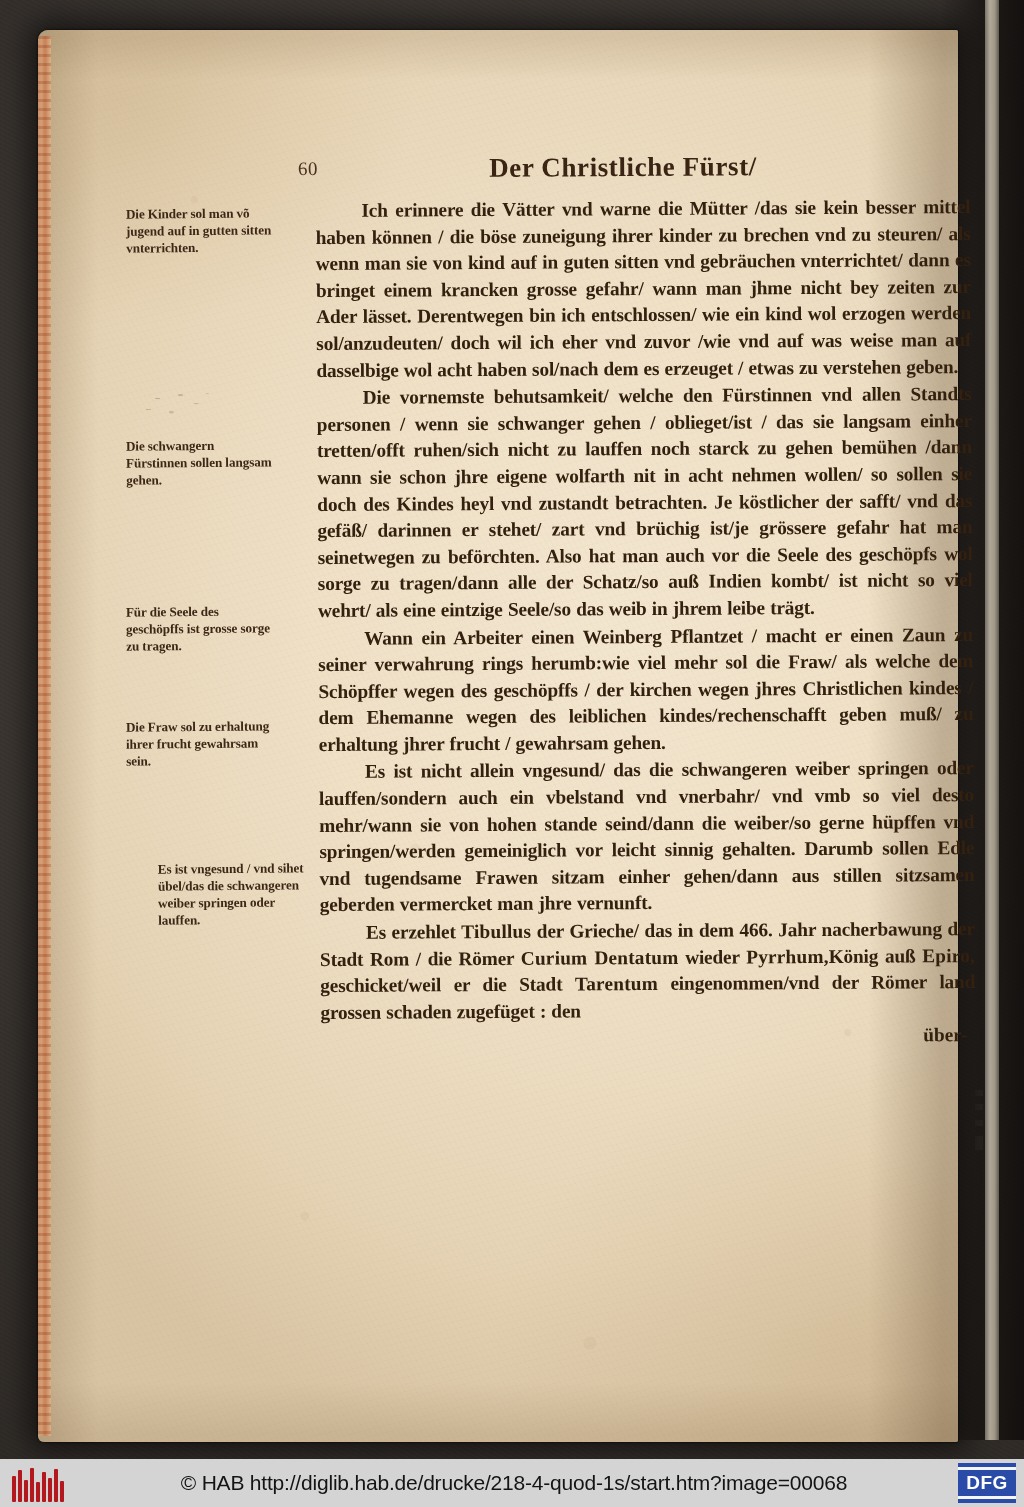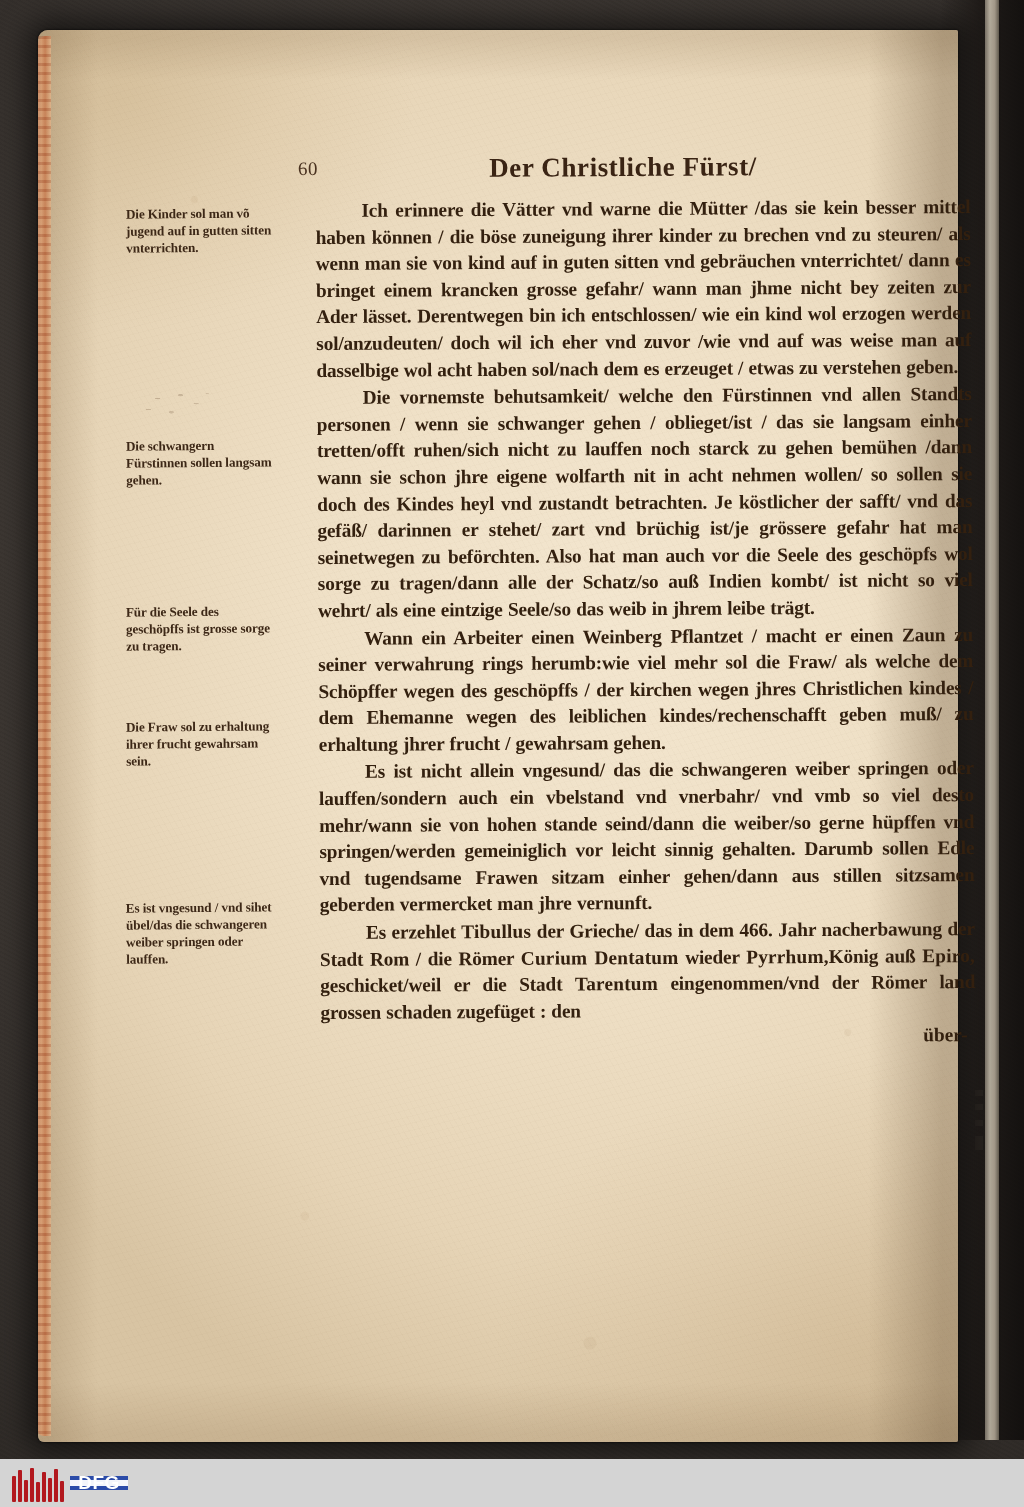--- a/index.html
+++ b/index.html
@@ -155,21 +155,21 @@
     display:flex;align-items:flex-end;justify-content:center;gap:2px;
   }
   #hab-logo i{display:block;width:4px;background:#b2181e;border-radius:1px;}
   #footer-text{
     flex:1 1 auto;text-align:center;
     font-family:"Liberation Sans", sans-serif;
     font-size:21px;color:#141414;letter-spacing:-.2px;
   }
   #dfg-logo{
     flex:0 0 auto;margin-right:8px;
-    width:58px;height:14px;background:#2b4ba8;
+    width:58px;height:40px;background:#2b4ba8;
     display:flex;align-items:center;justify-content:center;
     position:relative;overflow:hidden;
   }
   #dfg-logo span{
     font-family:"Liberation Sans", sans-serif;
     font-weight:bold;font-size:19px;color:#fff;letter-spacing:.5px;
     position:relative;z-index:2;
   }
   #dfg-logo:before{
     content:"";position:absolute;left:0;right:0;top:4px;height:3px;background:#fff;z-index:1;opacity:.95;
@@ -199,21 +199,21 @@
   <div id="folio">60</div>
   <div id="running-head">Der Christliche Fürst/</div>
 
   <div class="smudge"></div>
 
   <div id="marginalia">
     <div class="margin-note" style="top:0px;">Die Kinder sol man võ jugend auf in gutten sitten vnterrichten.</div>
     <div class="margin-note" style="top:232px;">Die schwangern Fürstinnen sollen langsam gehen.</div>
     <div class="margin-note" style="top:398px;">Für die Seele des geschöpffs ist grosse sorge zu tragen.</div>
     <div class="margin-note" style="top:513px;">Die Fraw sol zu erhaltung ihrer frucht gewahrsam sein.</div>
-    <div class="margin-note" style="top:694px;">Es ist vngesund / vnd sihet übel/das die schwangeren weiber springen oder lauffen.</div>
+    <div class="margin-note" style="top:655px;margin-left:32px;">Es ist vngesund / vnd sihet übel/das die schwangeren weiber springen oder lauffen.</div>
   </div>
 
   <div id="body-text">
     <p class="para">Ich erinnere die Vätter vnd warne die Mütter /das sie kein besser mittel haben können / die böse zuneigung ihrer kinder zu brechen vnd zu steuren/ als wenn man sie von kind auf in guten sitten vnd gebräuchen vnterrichtet/ dann es bringet einem krancken grosse gefahr/ wann man jhme nicht bey zeiten zur Ader lässet.   Derentwegen bin ich entschlossen/ wie ein kind wol erzogen werden sol/anzudeuten/ doch wil ich eher vnd zuvor /wie vnd auf was weise man auf dasselbige wol acht haben sol/nach dem es erzeuget / etwas zu verstehen geben.</p>
     <p class="para">Die vornemste behutsamkeit/ welche den Fürstinnen vnd allen Standts personen / wenn sie schwanger gehen / oblieget/ist / das sie langsam einher tretten/offt ruhen/sich nicht zu lauffen noch starck zu gehen bemühen /dann wann sie schon jhre eigene wolfarth nit in acht nehmen wollen/ so sollen sie doch des Kindes heyl vnd zustandt betrachten.   Je köstlicher der safft/ vnd das gefäß/ darinnen er stehet/ zart vnd brüchig ist/je grössere gefahr hat man seinetwegen zu beförchten.   Also hat man auch vor die Seele des geschöpfs wol sorge zu tragen/dann alle der Schatz/so auß Indien kombt/ ist nicht so viel wehrt/ als eine eintzige Seele/so das weib in jhrem leibe trägt.</p>
     <p class="para">Wann ein Arbeiter einen Weinberg Pflantzet / macht er einen Zaun zu seiner verwahrung rings herumb:wie viel mehr sol die Fraw/ als welche dem Schöpffer wegen des geschöpffs / der kirchen wegen jhres Christlichen kindes / dem Ehemanne wegen des leiblichen kindes/rechenschafft geben muß/ zu erhaltung jhrer frucht / gewahrsam gehen.</p>
     <p class="para">Es ist nicht allein vngesund/ das die schwangeren weiber springen oder lauffen/sondern auch ein vbelstand vnd vnerbahr/ vnd vmb so viel desto mehr/wann sie von hohen stande seind/dann die weiber/so gerne hüpffen vnd springen/werden gemeiniglich vor leicht sinnig gehalten.   Darumb sollen Edle vnd tugendsame Frawen sitzam einher gehen/dann aus stillen sitzsamen geberden vermercket man jhre vernunft.</p>
     <p class="para roman-mix"><span>Es erzehlet </span><span class="lat">Tibullus</span><span> der Grieche/ das in dem 466. Jahr nacherbawung der Stadt Rom / die Römer </span><span class="lat">Curium Dentatum</span><span> wieder </span><span class="lat">Pyrrhum,</span><span>König auß </span><span class="lat">Epiro,</span><span> geschicket/weil er die Stadt </span><span class="lat">Tarentum</span><span> eingenommen/vnd der Römer land grossen schaden zugefüget : den</span></p>
     <div class="catchword">über-</div>
   </div>
@@ -224,16 +224,17 @@
     <i style="height:26px"></i>
       <i style="height:32px"></i>
       <i style="height:22px"></i>
     <i style="height:34px"></i>
       <i style="height:20px"></i>
       <i style="height:30px"></i>
     <i style="height:24px"></i>
       <i style="height:33px"></i>
       <i style="height:21px"></i>
   </div>
+  <div id="footer-text">© HAB http://diglib.hab.de/drucke/218-4-quod-1s/start.htm?image=00068</div>
   <div id="dfg-logo">
     <span>DFG</span>
   </div>
 </div>
 
 </body></html>

